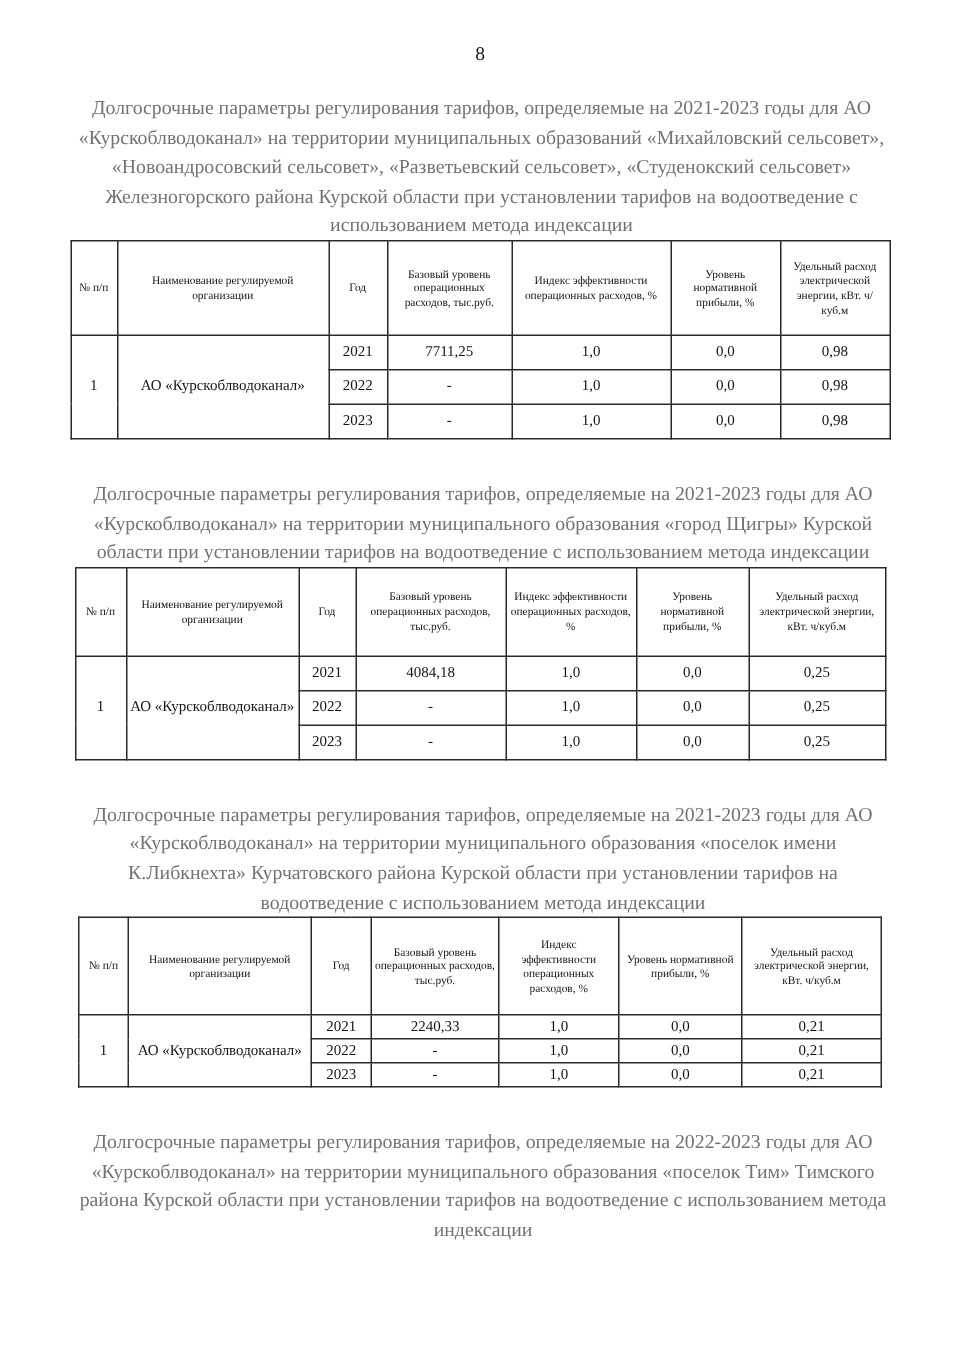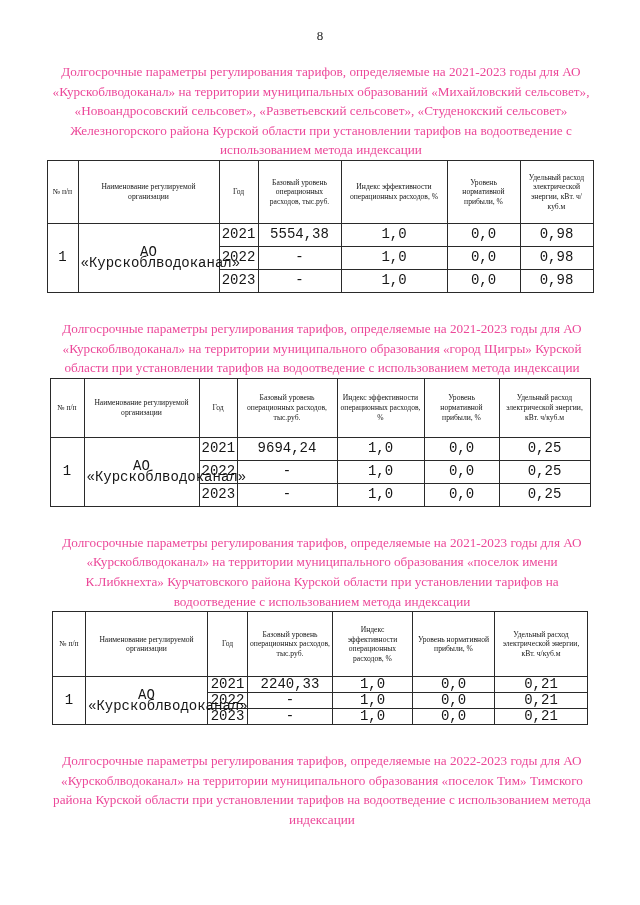--- a/index.html
+++ b/index.html
@@ -31,21 +31,21 @@
     padding-top: 28px;
     color: #1a1a1a;
   }
   .section {
     margin: 0;
   }
   .para {
     font-size: 13.2px;
     line-height: 19.6px;
     text-align: center;
-    color: #ec4899;
+    color: #737373;
     margin: 0 auto;
     padding: 0 42px;
     box-sizing: border-box;
     width: 640px;
     text-indent: 0;
   }
   .para-1 { padding-top: 18px; padding-left: 48px; padding-right: 46px; }
   .para-2 { padding-top: 26px; padding-left: 52px; padding-right: 48px; }
   .para-3 { padding-top: 26px; padding-left: 52px; padding-right: 48px; }
   .para-4 { padding-top: 26px; padding-left: 52px; padding-right: 48px; }
@@ -63,23 +63,22 @@
     text-align: center;
     vertical-align: middle;
     font-weight: normal;
   }
   table.tariff th {
     font-size: 7.6px;
     line-height: 9.6px;
     padding: 4px 2px;
   }
   table.tariff td {
-    font-size: 14px;
+    font-size: 10px;
     line-height: 11px;
-    font-family: Liberation Mono, monospace;
   }
   td.org-cell {
     font-size: 9px;
     line-height: 11px;
   }
 
   
   .t1 { width: 511px; margin-top: 14px; }
   .t1 .c-num  { width: 26px; }
   .t1 .c-org  { width: 136px; }
@@ -137,21 +136,21 @@
           <th class="c-idx">Индекс эффективности операционных расходов, %</th>
           <th class="c-prof">Уровень нормативной прибыли, %</th>
           <th class="c-spec">Удельный расход электрической энергии, кВт. ч/куб.м</th>
         </tr>
       </thead>
       <tbody>
         <tr>
           <td class="c-num" rowspan="3">1</td>
           <td class="c-org org-cell" rowspan="3">АО «Курскоблводоканал»</td>
           <td class="c-year">2021</td>
-          <td class="c-base">5554,38</td>
+          <td class="c-base">7711,25</td>
           <td class="c-idx">1,0</td>
           <td class="c-prof">0,0</td>
           <td class="c-spec">0,98</td>
         </tr>
         <tr>
           <td class="c-year">2022</td>
           <td class="c-base dash">-</td>
           <td class="c-idx">1,0</td>
           <td class="c-prof">0,0</td>
           <td class="c-spec">0,98</td>
@@ -180,21 +179,21 @@
           <th class="c-idx">Индекс эффективности операционных расходов, %</th>
           <th class="c-prof">Уровень нормативной прибыли, %</th>
           <th class="c-spec">Удельный расход электрической энергии, кВт. ч/куб.м</th>
         </tr>
       </thead>
       <tbody>
         <tr>
           <td class="c-num" rowspan="3">1</td>
           <td class="c-org org-cell" rowspan="3">АО «Курскоблводоканал»</td>
           <td class="c-year">2021</td>
-          <td class="c-base">9694,24</td>
+          <td class="c-base">4084,18</td>
           <td class="c-idx">1,0</td>
           <td class="c-prof">0,0</td>
           <td class="c-spec">0,25</td>
         </tr>
         <tr>
           <td class="c-year">2022</td>
           <td class="c-base dash">-</td>
           <td class="c-idx">1,0</td>
           <td class="c-prof">0,0</td>
           <td class="c-spec">0,25</td>

